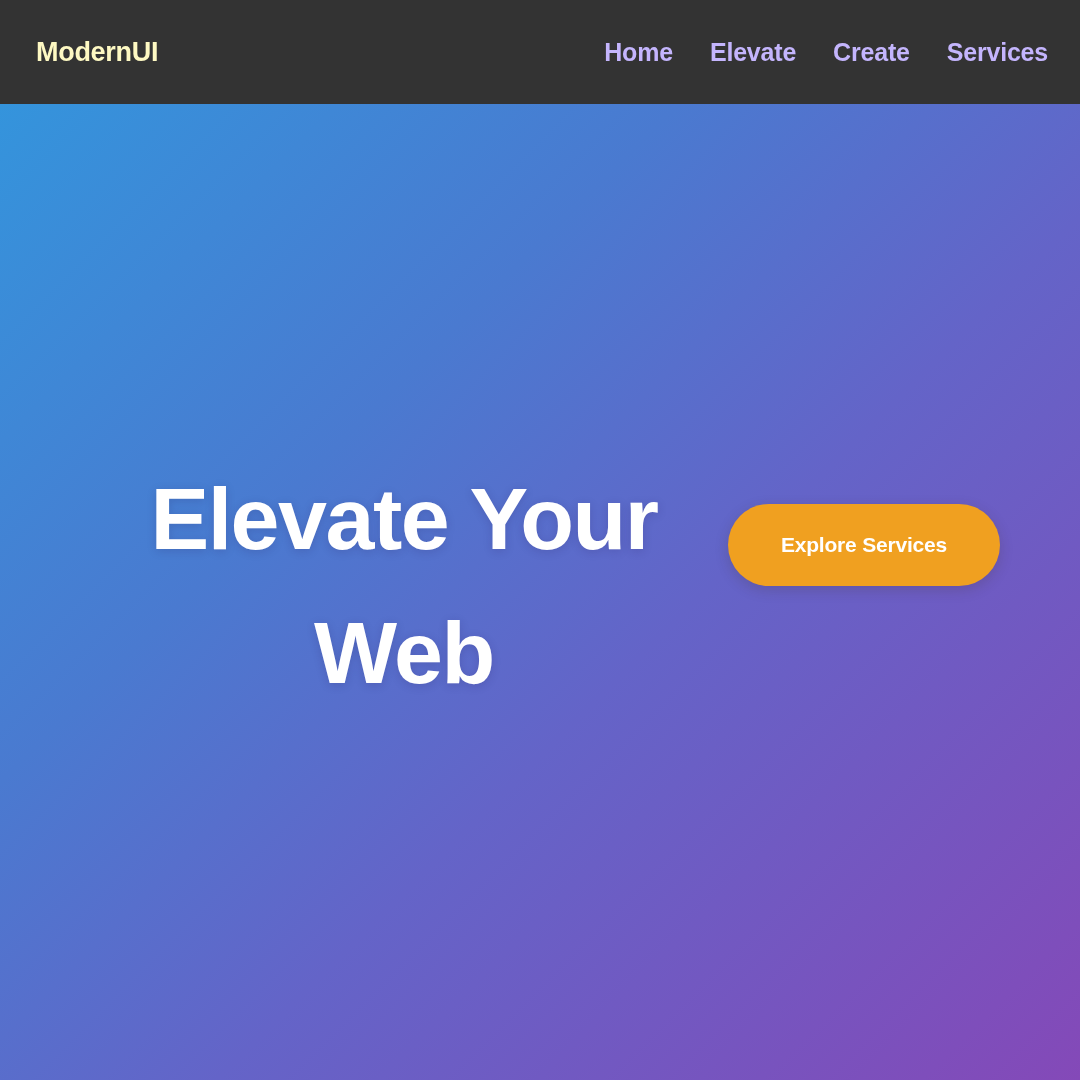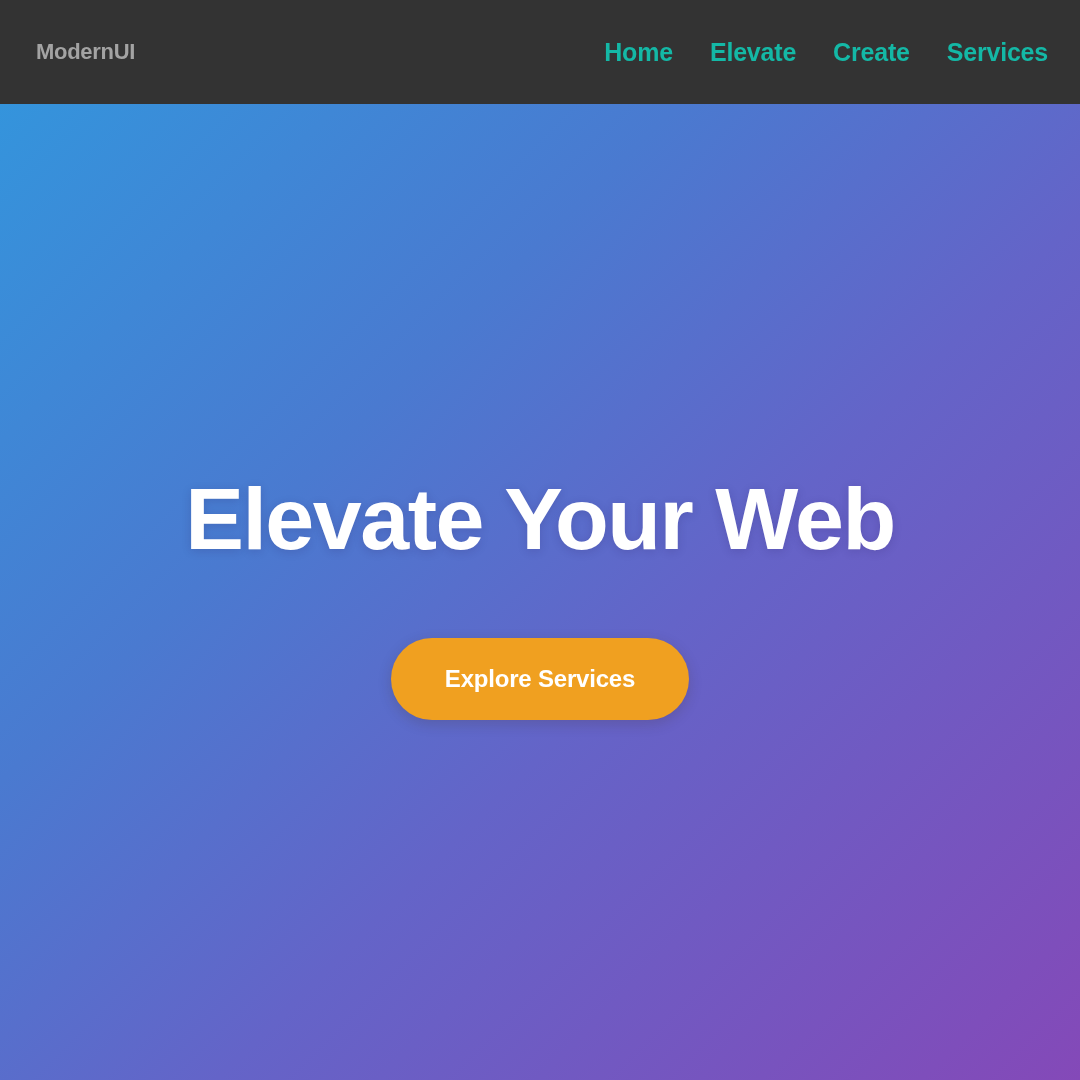--- a/index.html
+++ b/index.html
@@ -32,37 +32,37 @@
     background: #333333;
     display: flex;
     align-items: center;
     justify-content: space-between;
     padding: 0 32px 0 36px;
     position: relative;
     z-index: 5;
   }
 
   .brand {
-    color: #a3a3a3;
-    font-size: 22px;
+    color: #fef9c3;
+    font-size: 27px;
     font-weight: 700;
     letter-spacing: -0.3px;
     line-height: 1;
     white-space: nowrap;
   }
 
   .nav-links {
     display: flex;
     align-items: center;
     gap: 37px;
     list-style: none;
   }
 
   .nav-link {
-    color: #14b8a6;
+    color: #c4b5fd;
     font-size: 25px;
     font-weight: 700;
     letter-spacing: -0.2px;
     line-height: 1;
     text-decoration: none;
     white-space: nowrap;
     cursor: pointer;
   }
 
   
@@ -77,22 +77,21 @@
     text-align: center;
     padding: 0 60px;
     overflow: hidden;
   }
 
   .hero-inner {
     width: 100%;
     max-width: 920px;
     margin-top: 348px;
     display: flex;
-    flex-direction: column;
-    align-items: center;
+    align-items: flex-start;
   }
 
   .hero-title {
     color: #ffffff;
     font-size: 88px;
     font-weight: 700;
     line-height: 1.52;
     letter-spacing: -1.5px;
     max-width: 800px;
     text-shadow: 0 2px 10px rgba(40, 30, 90, 0.18);
@@ -112,21 +111,21 @@
   .cta-button {
     margin-top: 52px;
     display: inline-flex;
     align-items: center;
     justify-content: center;
     width: 298px;
     height: 82px;
     background: #f0a020;
     color: #ffffff;
     font-family: "Liberation Sans", sans-serif;
-    font-size: 24px;
+    font-size: 21px;
     font-weight: 700;
     letter-spacing: -0.2px;
     border: none;
     border-radius: 999px;
     cursor: pointer;
     white-space: nowrap;
     box-shadow: 0 4px 14px rgba(60, 40, 10, 0.18);
   }
 </style>
 </head>

